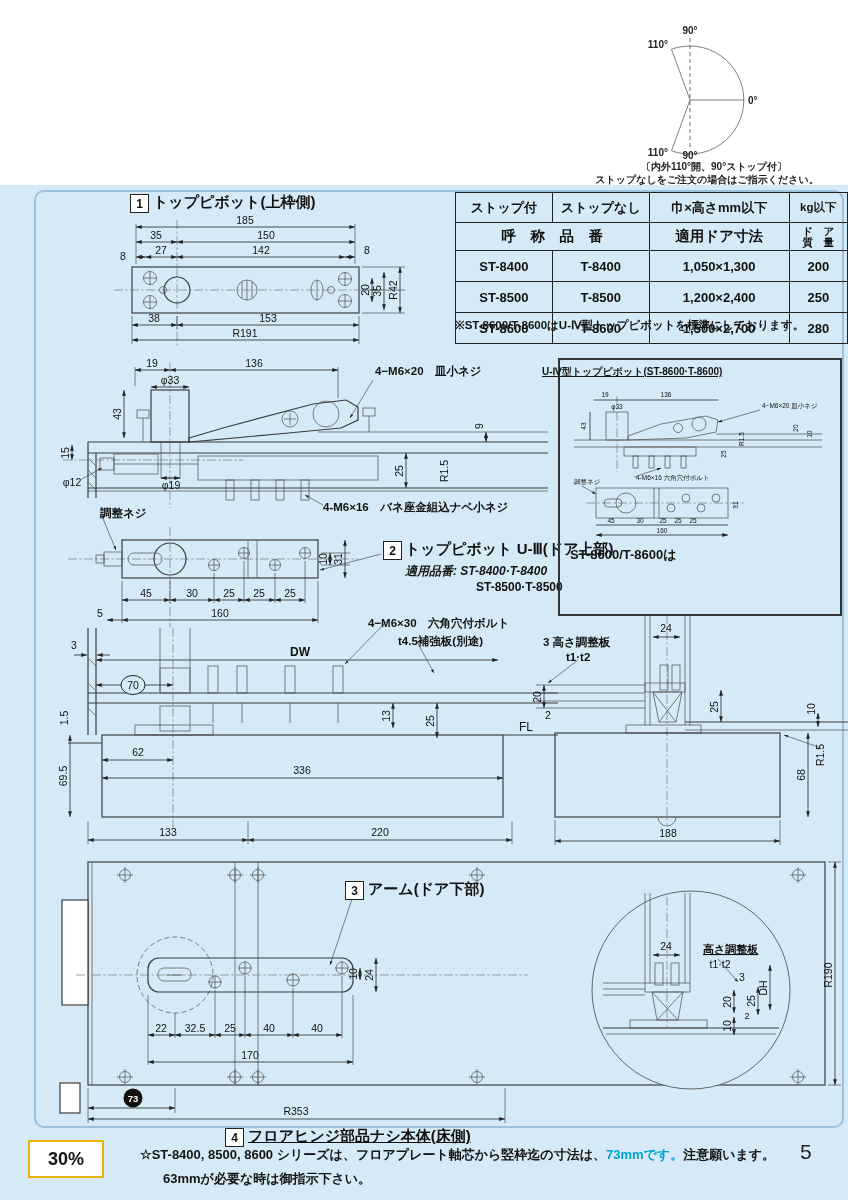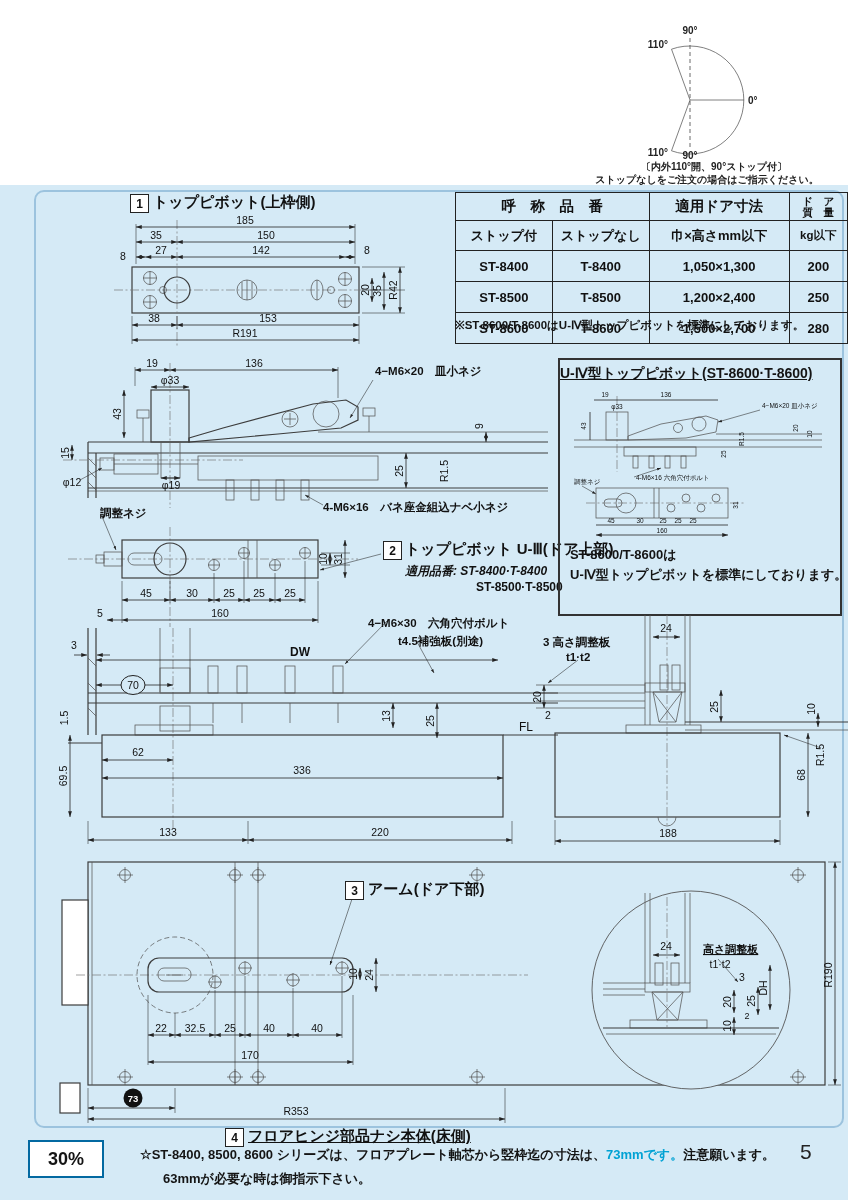--- a/index.html
+++ b/index.html
@@ -21,25 +21,25 @@
   .dw2{font-size:10.5px;line-height:11px;font-weight:700;}
   .dd{font-size:13px;font-weight:600;height:30px;}
   #specnote{left:455px;top:317px;font-size:11.5px;font-weight:700;}
   
   .secbox{width:17px;height:17px;border:1.6px solid #222;background:#fff;display:flex;align-items:center;justify-content:center;font-size:12px;font-weight:700;color:#111;}
   .sectitle{font-size:15px;font-weight:700;color:#111;white-space:nowrap;}
   .callout{font-size:11.5px;font-weight:700;color:#111;white-space:nowrap;}
   .small{font-size:12px;font-weight:600;color:#111;white-space:nowrap;}
   
   #uivbox{left:558px;top:358px;width:280px;height:254px;border:2px solid #333;}
-  #uivtitle{left:560px;top:365px;font-size:14px;font-weight:700;text-decoration:underline;}
+  #uivtitle{left:542px;top:365px;font-size:10px;font-weight:700;text-decoration:underline;}
   #uivnote1{left:570px;top:546px;font-size:13px;font-weight:600;}
   #uivnote2{left:570px;top:566px;font-size:13px;font-weight:600;}
   
-  #scalebox{left:28px;top:1140px;width:72px;height:34px;border:2px solid #0369a1;background:#fff;display:flex;align-items:center;justify-content:center;font-size:18px;font-weight:700;}
+  #scalebox{left:28px;top:1140px;width:72px;height:34px;border:2px solid #eab308;background:#fff;display:flex;align-items:center;justify-content:center;font-size:18px;font-weight:700;}
   #note1{left:140px;top:1146px;font-size:13px;font-weight:600;}
   #note2{left:163px;top:1170px;font-size:13px;font-weight:600;}
   #pageno{left:800px;top:1140px;font-size:21px;color:#222;}
   
   svg{overflow:visible;}
   svg text{font-family:"Liberation Sans",sans-serif;}
   .ol{fill:none;stroke:#3c3c3c;stroke-width:1.2;}
   .tl{fill:none;stroke:#565656;stroke-width:0.75;}
   .wh{fill:#ffffff;stroke:#3c3c3c;stroke-width:1.2;}
   .dim{stroke:#262626;stroke-width:0.8;fill:none;}
@@ -79,32 +79,32 @@
     <text class="ang" x="80" y="134" text-anchor="end">110°</text>
     <text class="ang" x="102" y="137" text-anchor="middle">90°</text>
   </svg>
   <div class="abs cap" style="left:585px;top:160px;width:258px;">〔内外110°開、90°ストップ付〕</div>
   <div class="abs cap" style="left:566px;top:173px;width:282px;">ストップなしをご注文の場合はご指示ください。</div>
 
   <div id="spec" class="abs">
     <table>
       <tbody>
           <tr>
+        <td class="th2" style="width:97px;">ストップ付</td>
+        <td class="th2" style="width:97px;">ストップなし</td>
+        <td class="th2">巾×高さmm以下</td>
+        <td class="th2" style="font-size:11.5px;">kg以下</td>
+      </tr>
+      <tr>
         <td colspan="2" class="th1" style="width:194px;">呼　称　品　番</td>
         <td class="th1" style="width:140px;">適用ドア寸法</td>
         <td class="th1" style="width:58px;">
           <div class="dw2">ド　ア</div>
           <div class="dw2">質　量</div>
         </td>
-      </tr>
-      <tr>
-        <td class="th2" style="width:97px;">ストップ付</td>
-        <td class="th2" style="width:97px;">ストップなし</td>
-        <td class="th2">巾×高さmm以下</td>
-        <td class="th2" style="font-size:11.5px;">kg以下</td>
       </tr>
       <tr>
         <td class="dd">ST-8400</td>
         <td class="dd">T-8400</td>
         <td class="dd">1,050×1,300</td>
         <td class="dd">200</td>
       </tr>
       <tr>
         <td class="dd">ST-8500</td>
         <td class="dd">T-8500</td>
@@ -369,21 +369,20 @@
       <text class="dts" x="45" y="131">45</text>
       <text class="dts" x="74" y="131">30</text>
       <text class="dts" x="97" y="131">25</text>
       <text class="dts" x="112" y="131">25</text>
       <text class="dts" x="127" y="131">25</text>
       <line class="dim" x1="30" y1="143" x2="162" y2="143" marker-start="url(#ar)" marker-end="url(#ar)"></line>
       <text class="dts" x="96" y="141">160</text>
     </g>
   </svg>
   <div id="uivnote1" class="abs jt">ST-8600/T-8600は</div>
-  <div id="uivnote2" class="abs jt">U-Ⅳ型トップピボットを標準にしております。</div>
 
   <div class="abs callout" style="left:368px;top:616px;">4−M6×30　六角穴付ボルト</div>
   <div class="abs callout" style="left:398px;top:634px;">t4.5補強板(別途)</div>
   <div class="abs callout" style="left:543px;top:635px;">3 高さ調整板</div>
   <div class="abs callout" style="left:566px;top:651px;">t1·t2</div>
 
   <svg class="abs" style="left:58px;top:628px;" width="500" height="225" viewBox="0 0 500 225">
     <g>
       <line class="ol" x1="30" y1="0" x2="30" y2="107"></line>
         <line class="ol" x1="38" y1="0" x2="38" y2="107"></line>

